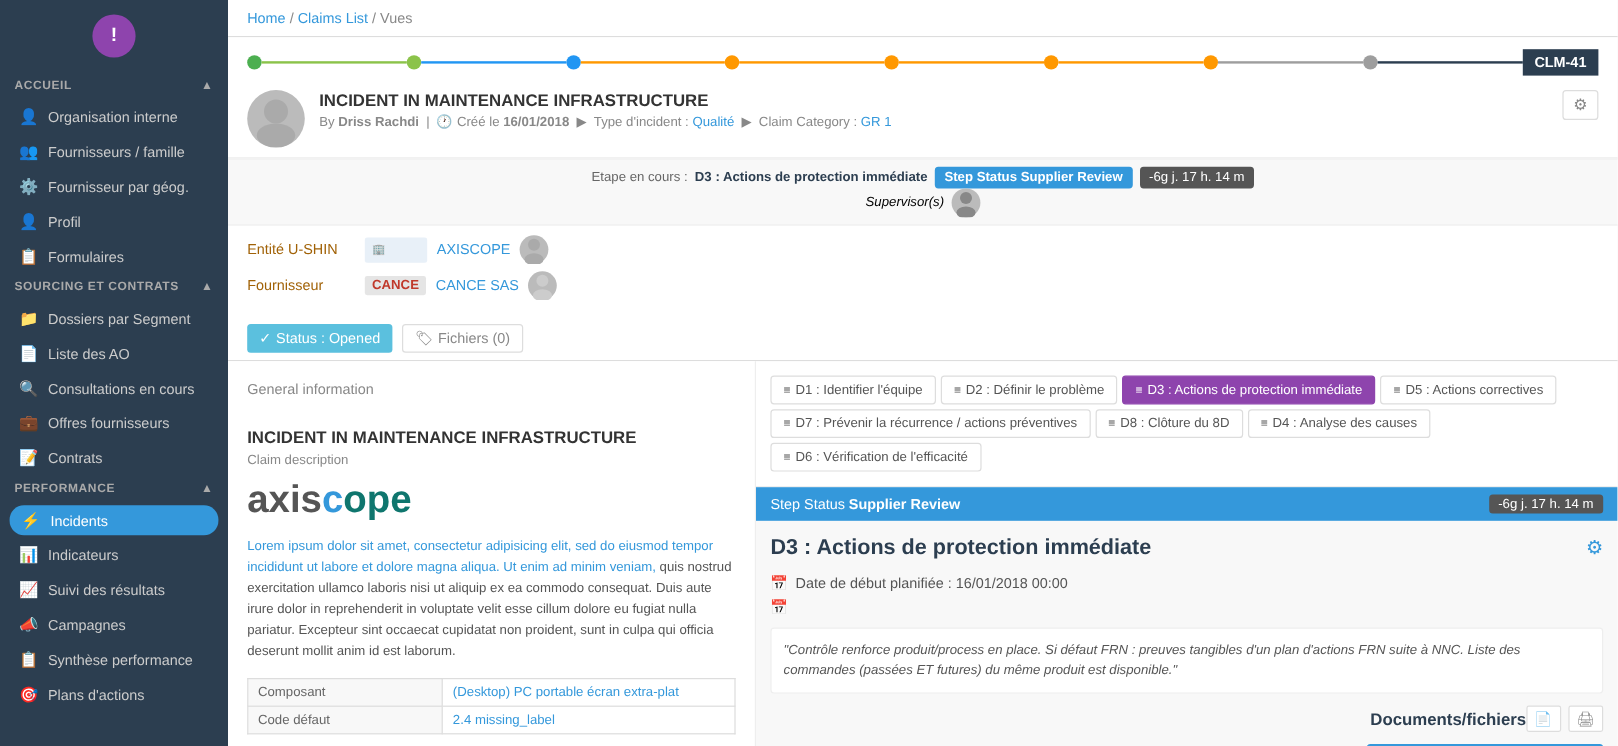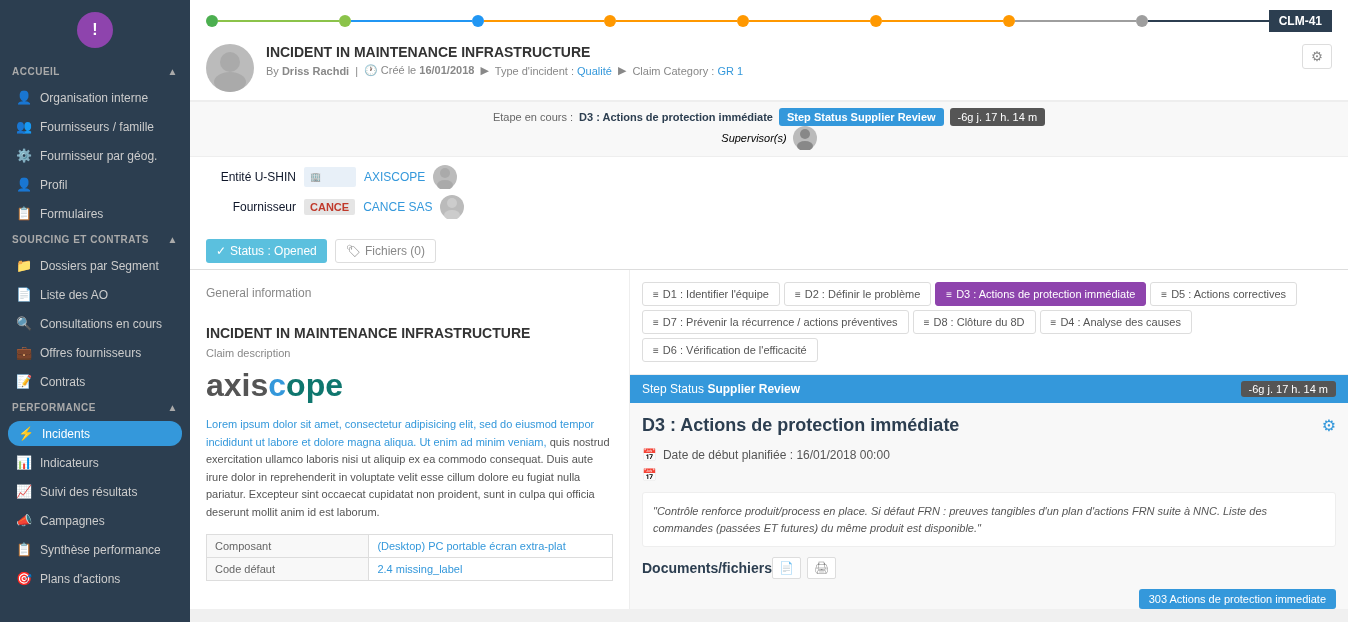--- a/index.html
+++ b/index.html
@@ -35,21 +35,21 @@
     .gear-btn { background: none; border: 1px solid #ddd; padding: 4px 8px; cursor: pointer; border-radius: 3px; color: #888; margin-left: auto; }
 
     .step-status-bar { background: #f8f8f8; border-top: 1px solid #eee; border-bottom: 1px solid #eee; padding: 6px 16px; display: flex; align-items: center; justify-content: space-between; font-size: 11px; flex-direction: column; }
     .step-label { color: #666; }
     .step-name { color: #2c3e50; font-weight: bold; }
     .status-badge-blue { background: #3498db; color: white; padding: 3px 8px; border-radius: 3px; font-size: 11px; font-weight: bold; }
     .time-badge { background: #555; color: white; padding: 3px 8px; border-radius: 3px; font-size: 11px; }
 
     .entity-rows { padding: 8px 16px; }
     .entity-row { display: flex; align-items: center; gap: 8px; margin-bottom: 6px; font-size: 12px; }
-    .entity-label { color: #0f172a; width: 90px; text-align: right; }
+    .entity-label { color: #a16207; width: 90px; }
     .entity-logo { background: #e8f0f8; padding: 2px 6px; border-radius: 2px; font-size: 11px; color: #2c3e50; font-weight: bold; }
     .entity-value { color: #3498db; }
     .entity-avatar { width: 24px; height: 24px; border-radius: 50%; background: #bbb; display: flex; align-items: center; justify-content: center; font-size: 10px; color: #666; }
 
     .action-buttons { padding: 6px 16px; display: flex; gap: 8px; border-bottom: 1px solid #ddd; }
     .btn-status { background: #5bc0de; color: white; border: none; padding: 4px 10px; border-radius: 3px; cursor: pointer; font-size: 12px; display: flex; align-items: center; gap: 4px; }
     .btn-files { background: white; color: #888; border: 1px solid #ddd; padding: 4px 10px; border-radius: 3px; cursor: pointer; font-size: 12px; display: flex; align-items: center; gap: 4px; }
 
     
     .content-area { display: flex; gap: 0; }
@@ -84,21 +84,21 @@
 
     .d3-section { padding: 12px; }
     .d3-title { font-size: 18px; color: #2c3e50; font-weight: bold; margin-bottom: 12px; display: flex; justify-content: space-between; align-items: center; }
     .d3-title .gear { color: #3498db; cursor: pointer; }
 
     .date-row { display: flex; align-items: center; gap: 6px; font-size: 12px; color: #555; margin-bottom: 6px; }
     .date-icon { color: #3498db; }
 
     .description-box { background: white; border: 1px solid #eee; border-radius: 3px; padding: 10px; font-size: 11px; color: #555; line-height: 1.5; margin: 10px 0; font-style: italic; }
 
-    .docs-header { font-size: 14px; color: #2c3e50; font-weight: bold; margin-top: 8px; display: flex; justify-content: flex-start; align-items: center; }
+    .docs-header { font-size: 14px; color: #2c3e50; font-weight: bold; margin-top: 8px; display: flex; justify-content: flex-end; align-items: center; }
     .doc-icons { display: flex; gap: 6px; }
     .doc-icon-btn { background: white; border: 1px solid #ddd; padding: 3px 6px; cursor: pointer; border-radius: 2px; color: #888; font-size: 12px; }
   </style>
 </head>
 <body>
 
 <div class="sidebar">
   <div class="sidebar-avatar">!</div>
 
   <div class="sidebar-section-header">
@@ -176,20 +176,27 @@
     <span>Synthèse performance</span>
   </div>
   <div class="sidebar-item">
     <span class="icon">🎯</span>
     <span>Plans d'actions</span>
   </div>
 </div>
 
 <div class="main">
 
+  <div class="breadcrumb">
+    <a href="#">Home</a>
+    <span> / </span>
+    <a href="#">Claims List</a>
+    <span> / </span>
+    <span>Vues</span>
+  </div>
 
   <div class="claim-card">
 
     <div style="padding: 10px 16px 4px; display:flex; align-items:center; position:relative;">
       <div style="display:flex; align-items:center; flex:1; gap:0;">
         <div style="width:12px;height:12px;border-radius:50%;background:#4caf50;"></div>
         <div style="flex:1;height:2px;background:#8bc34a;"></div>
         <div style="width:12px;height:12px;border-radius:50%;background:#8bc34a;"></div>
         <div style="flex:1;height:2px;background:#2196f3;"></div>
         <div style="width:12px;height:12px;border-radius:50%;background:#2196f3;"></div>

